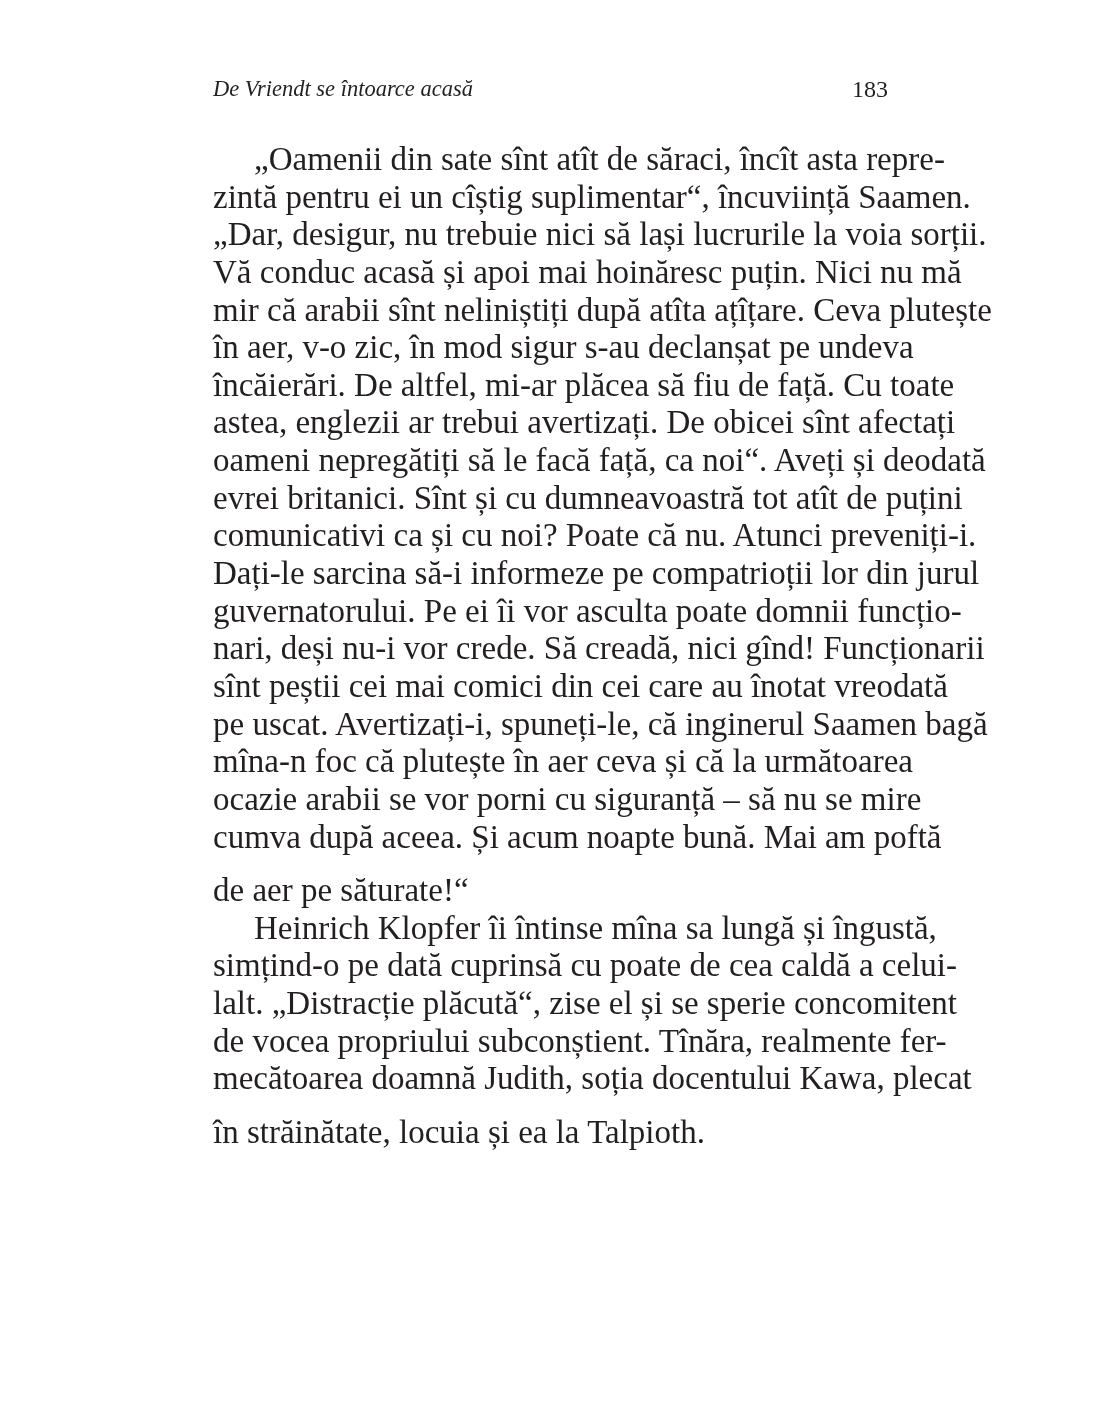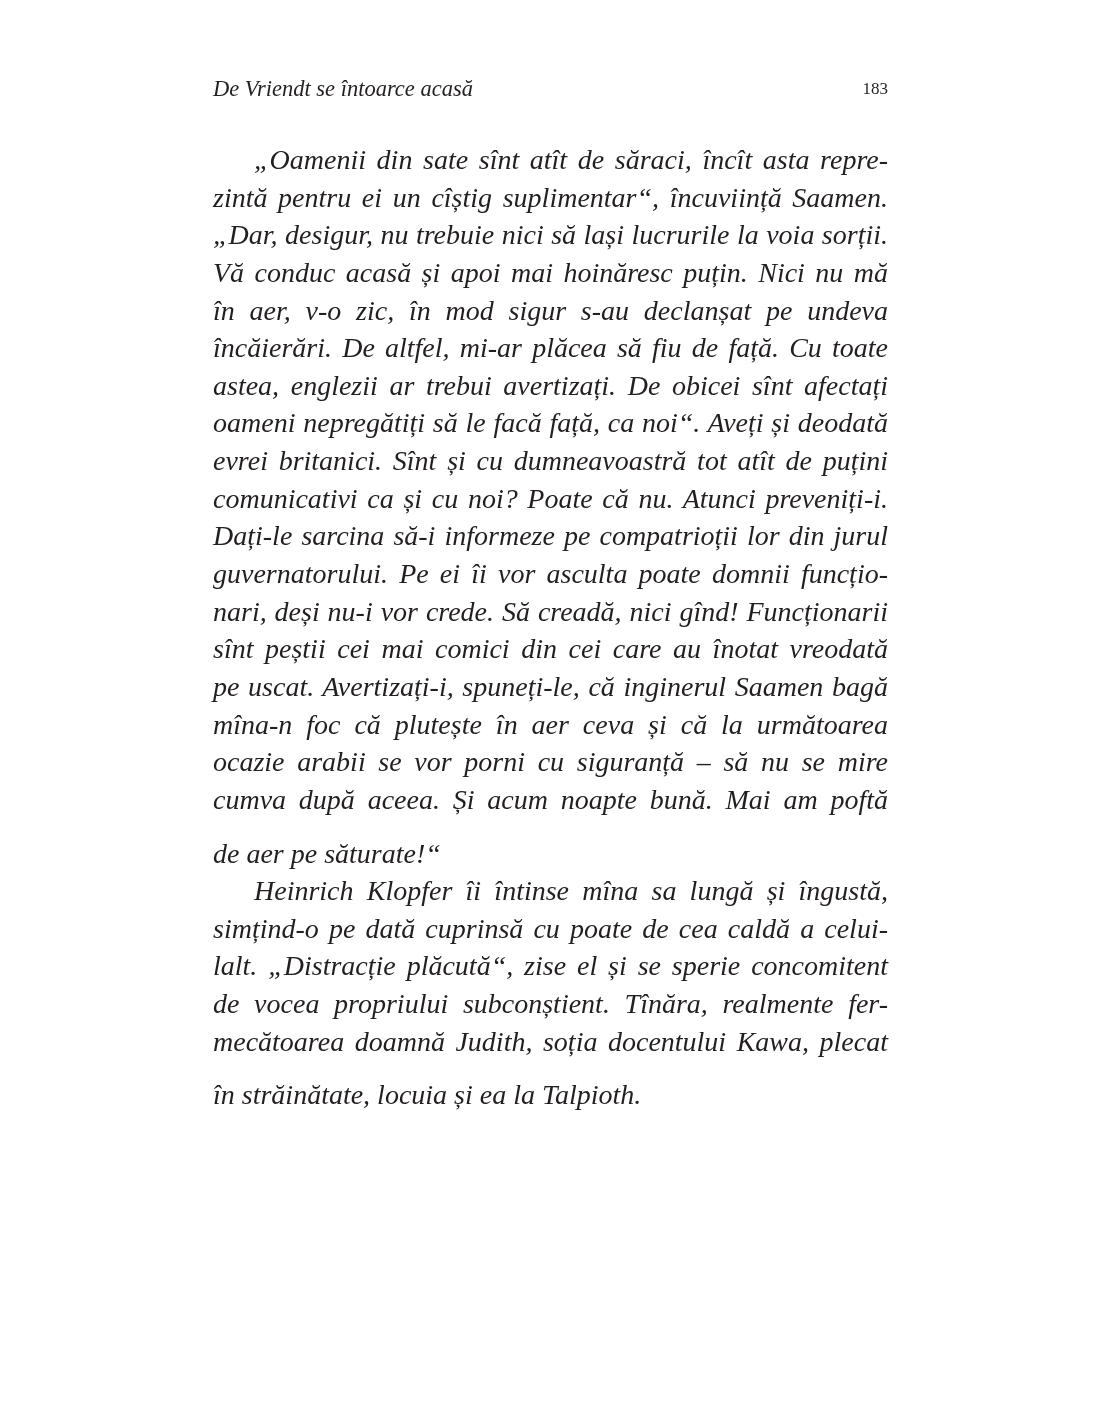--- a/index.html
+++ b/index.html
@@ -28,39 +28,38 @@
       top: 0;
       font-style: italic;
       font-size: 22.5px;
       line-height: 34px;
       white-space: nowrap;
     }
     .page-number {
       position: absolute;
       right: 0;
       top: 0;
-      font-size: 17px;
+      font-size: 24px;
       line-height: 34px;
     }
     .body-text {
       position: absolute;
       top: 141px;
       left: 213px;
       width: 675px;
     }
     .line {
       display: block;
       height: 37.65px;
-      font-size: 28px;
+      font-size: 33px;
       line-height: 37.65px;
       white-space: nowrap;
       text-align: justify;
       text-align-last: justify;
       overflow: visible;
-      font-style: italic;
     }
     .line.indent {
       padding-left: 41px;
     }
     .line.last {
       text-align: left;
       text-align-last: left;
       margin-top: 16px;
     }
     .paragraph {
@@ -74,20 +73,21 @@
   <span class="running-title">De Vriendt se întoarce acasă</span>
   <span class="page-number">183</span>
 </header>
 
 <main class="body-text">
   <div class="paragraph">
     <span class="line indent">„Oamenii din sate sînt atît de săraci, încît asta repre-</span>
     <span class="line">zintă pentru ei un cîștig suplimentar“, încuviință Saamen.</span>
     <span class="line">„Dar, desigur, nu trebuie nici să lași lucrurile la voia sorții.</span>
     <span class="line">Vă conduc acasă și apoi mai hoinăresc puțin. Nici nu mă</span>
+    <span class="line">mir că arabii sînt neliniștiți după atîta ațîțare. Ceva plutește</span>
     <span class="line">în aer, v-o zic, în mod sigur s-au declanșat pe undeva</span>
     <span class="line">încăierări. De altfel, mi-ar plăcea să fiu de față. Cu toate</span>
     <span class="line">astea, englezii ar trebui avertizați. De obicei sînt afectați</span>
     <span class="line">oameni nepregătiți să le facă față, ca noi“. Aveți și deodată</span>
     <span class="line">evrei britanici. Sînt și cu dumneavoastră tot atît de puțini</span>
     <span class="line">comunicativi ca și cu noi? Poate că nu. Atunci preveniți-i.</span>
     <span class="line">Dați-le sarcina să-i informeze pe compatrioții lor din jurul</span>
     <span class="line">guvernatorului. Pe ei îi vor asculta poate domnii funcțio-</span>
     <span class="line">nari, deși nu-i vor crede. Să creadă, nici gînd! Funcționarii</span>
     <span class="line">sînt peștii cei mai comici din cei care au înotat vreodată</span>

